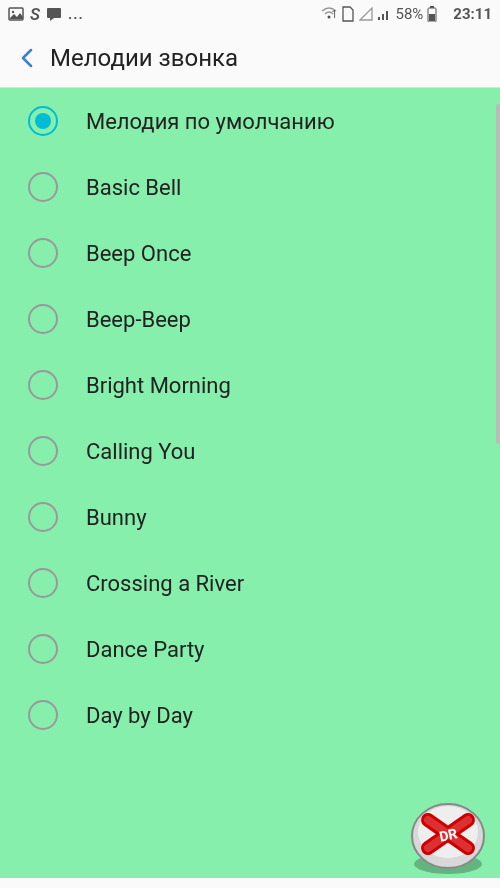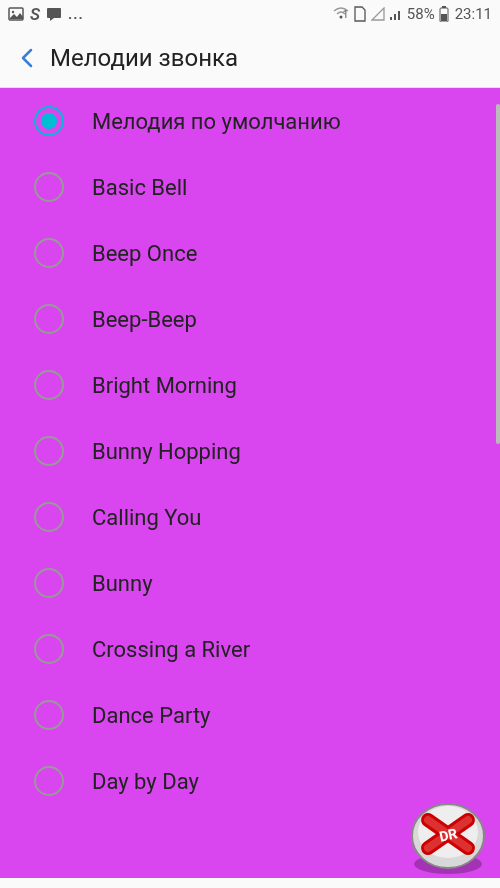--- a/index.html
+++ b/index.html
@@ -57,23 +57,22 @@
     }
     .header-title {
       font-size: 24px;
       color: #222;
       font-weight: 400;
       margin-left: 4px;
     }
     .list-container {
       height: 790px;
       overflow-y: auto;
-      background: #d946ef;
+      background: #86efac;
       position: relative;
-      padding-left: 6px;
     }
     .scrollbar-indicator {
       position: absolute;
       right: 0;
       top: 16px;
       width: 4px;
       height: 340px;
       background: #bbb;
       border-radius: 2px;
     }
@@ -165,21 +164,21 @@
         </svg>
     </span>
     <span>58%</span>
     <span class="status-icon">
       <svg width="10" height="16" viewBox="0 0 10 16">
           <rect x="3" y="0" width="4" height="2" fill="#555"></rect>
           <rect x="1" y="2" width="8" height="14" rx="1" fill="none" stroke="#555" stroke-width="1"></rect>
           <rect x="2" y="8" width="6" height="7" fill="#555"></rect>
         </svg>
     </span>
-    <span style="margin-left:2px;">23:11</span>
+    <span style="margin-left:12px;font-weight:bold;">23:11</span>
   </div>
 </div>
 
 <div class="header">
   <div class="back-chevron">
     <svg width="22" height="22" viewBox="0 0 22 22">
       <path d="M14 3 L6 11 L14 19" fill="none" stroke="#3a7fd5" stroke-width="2.5" stroke-linecap="round" stroke-linejoin="round"></path>
     </svg>
   </div>
   <div class="header-title">Мелодии звонка</div>
@@ -209,24 +208,20 @@
   <div class="list-item">
     <div class="radio"></div>
     <div class="list-label">Beep-Beep</div>
   </div>
 
   <div class="list-item">
     <div class="radio"></div>
     <div class="list-label">Bright Morning</div>
   </div>
 
-  <div class="list-item">
-    <div class="radio"></div>
-    <div class="list-label">Bunny Hopping</div>
-  </div>
 
   <div class="list-item">
     <div class="radio"></div>
     <div class="list-label">Calling You</div>
   </div>
 
   <div class="list-item">
     <div class="radio"></div>
     <div class="list-label">Bunny</div>
   </div>

